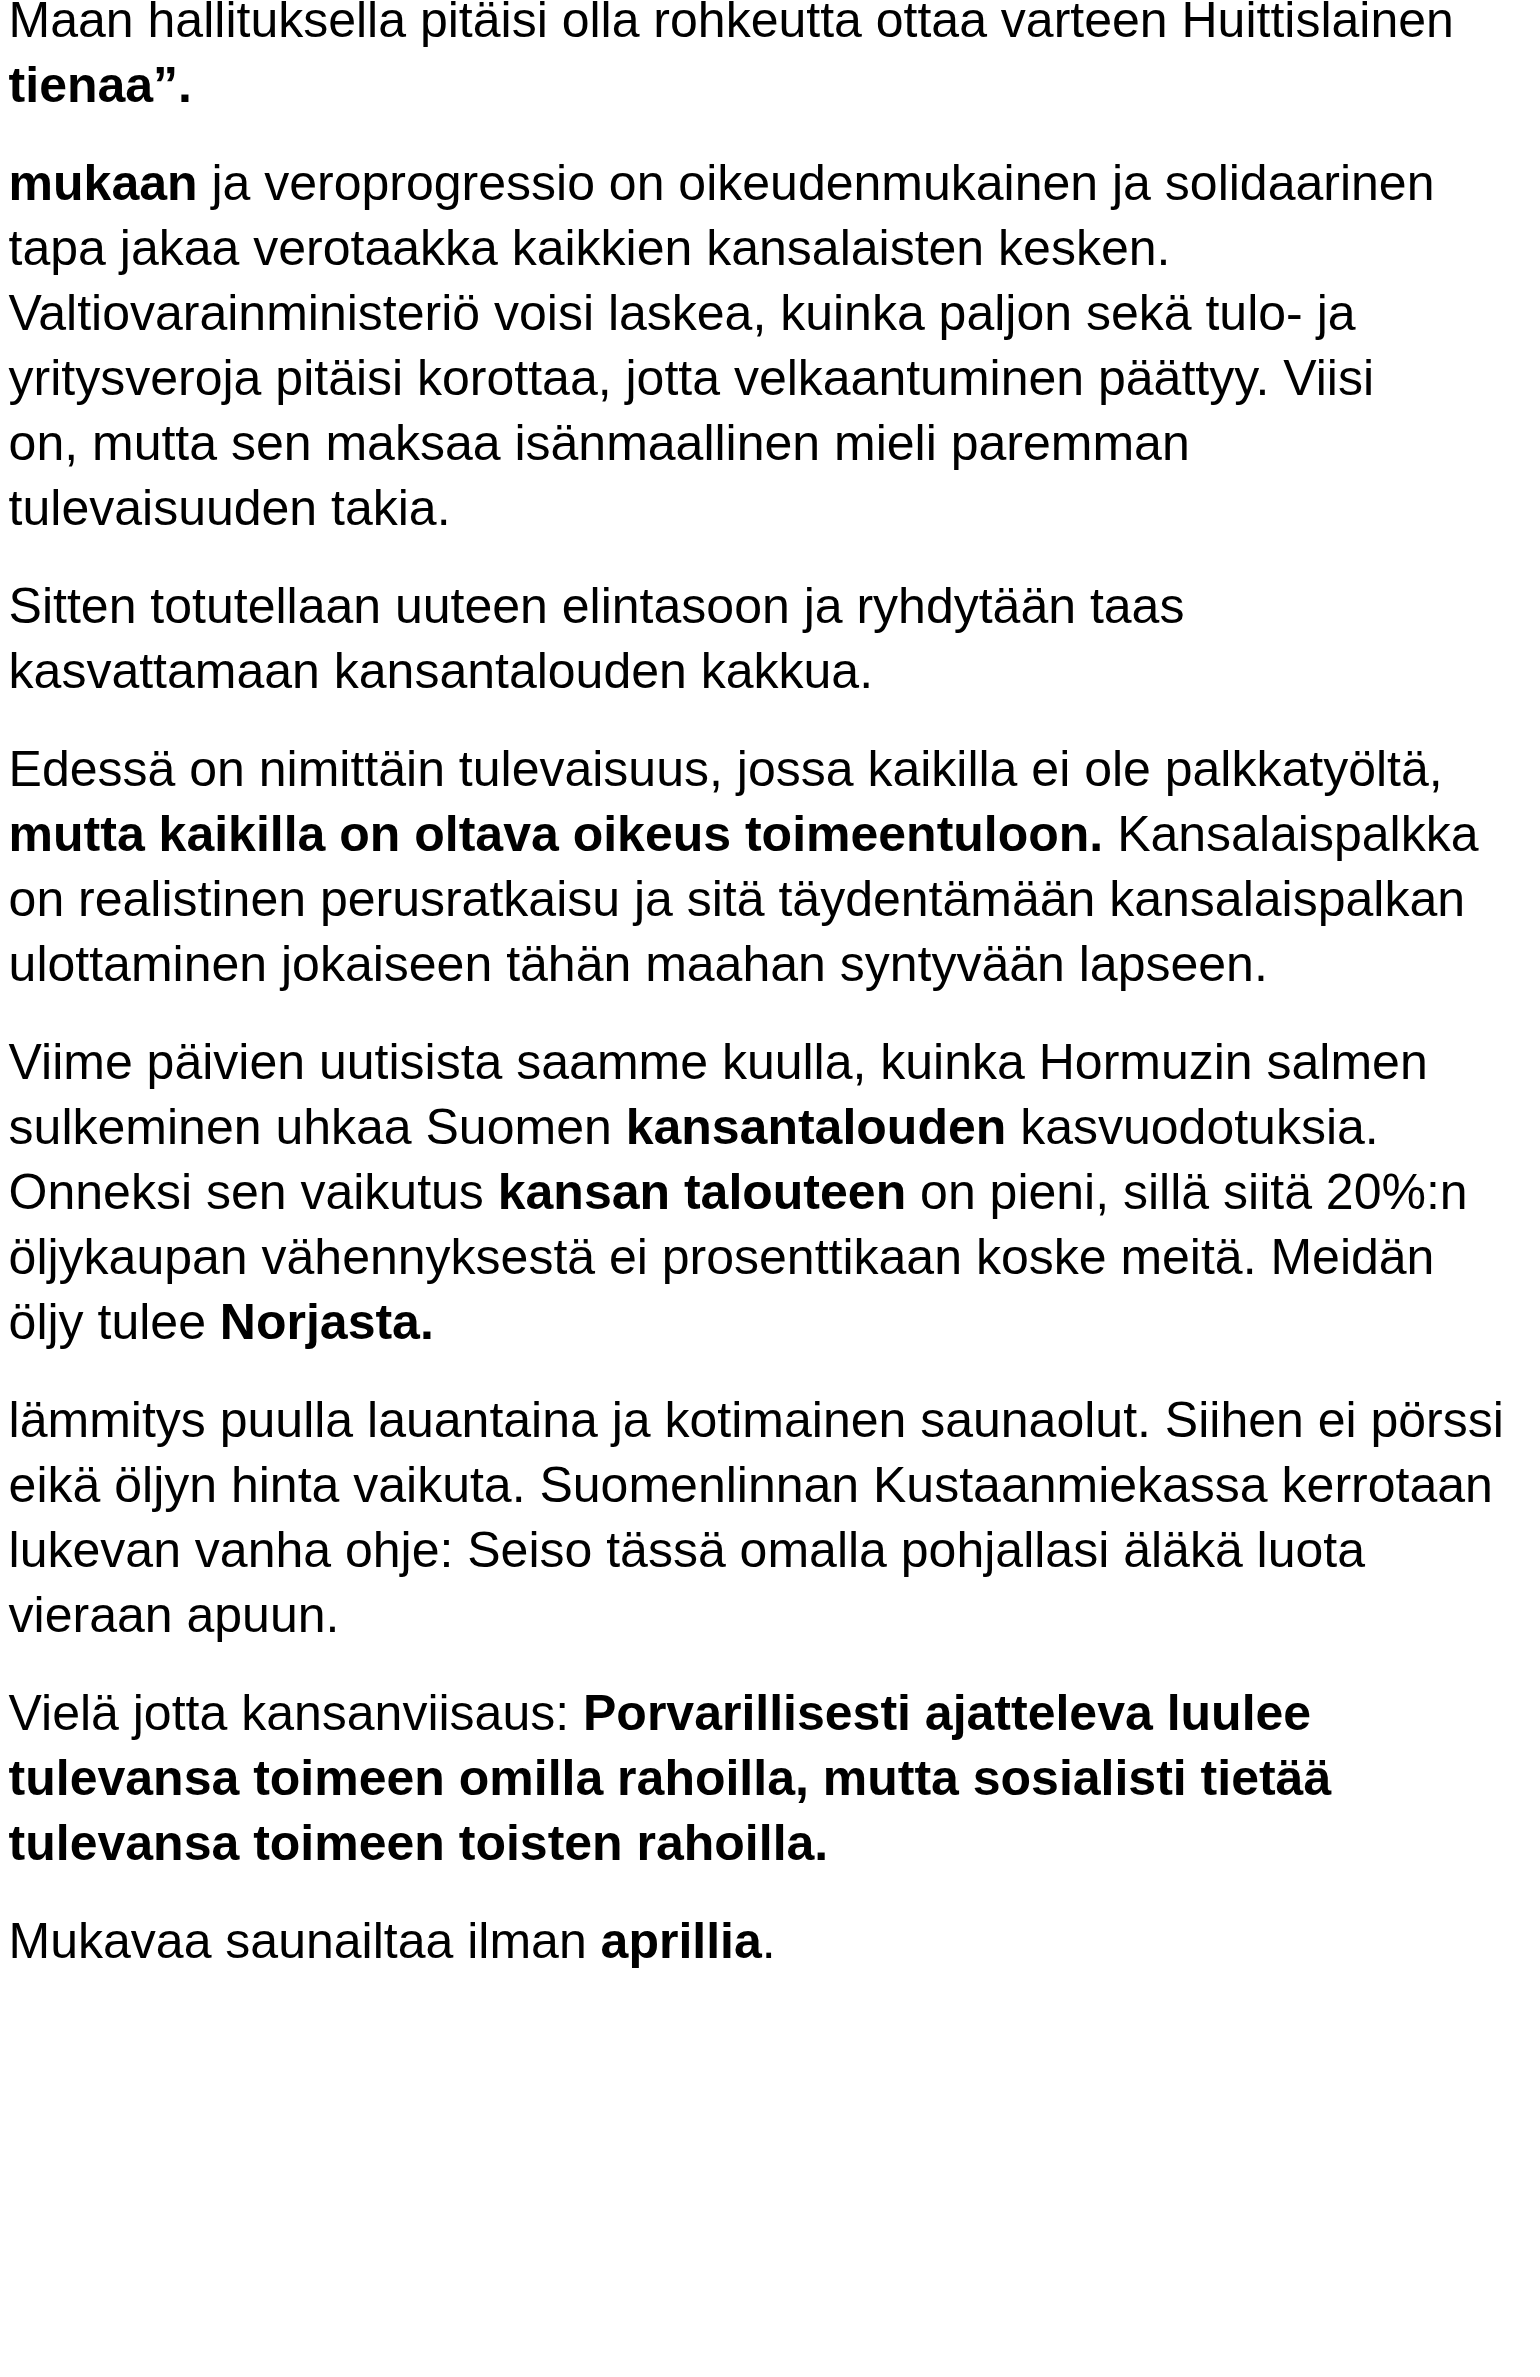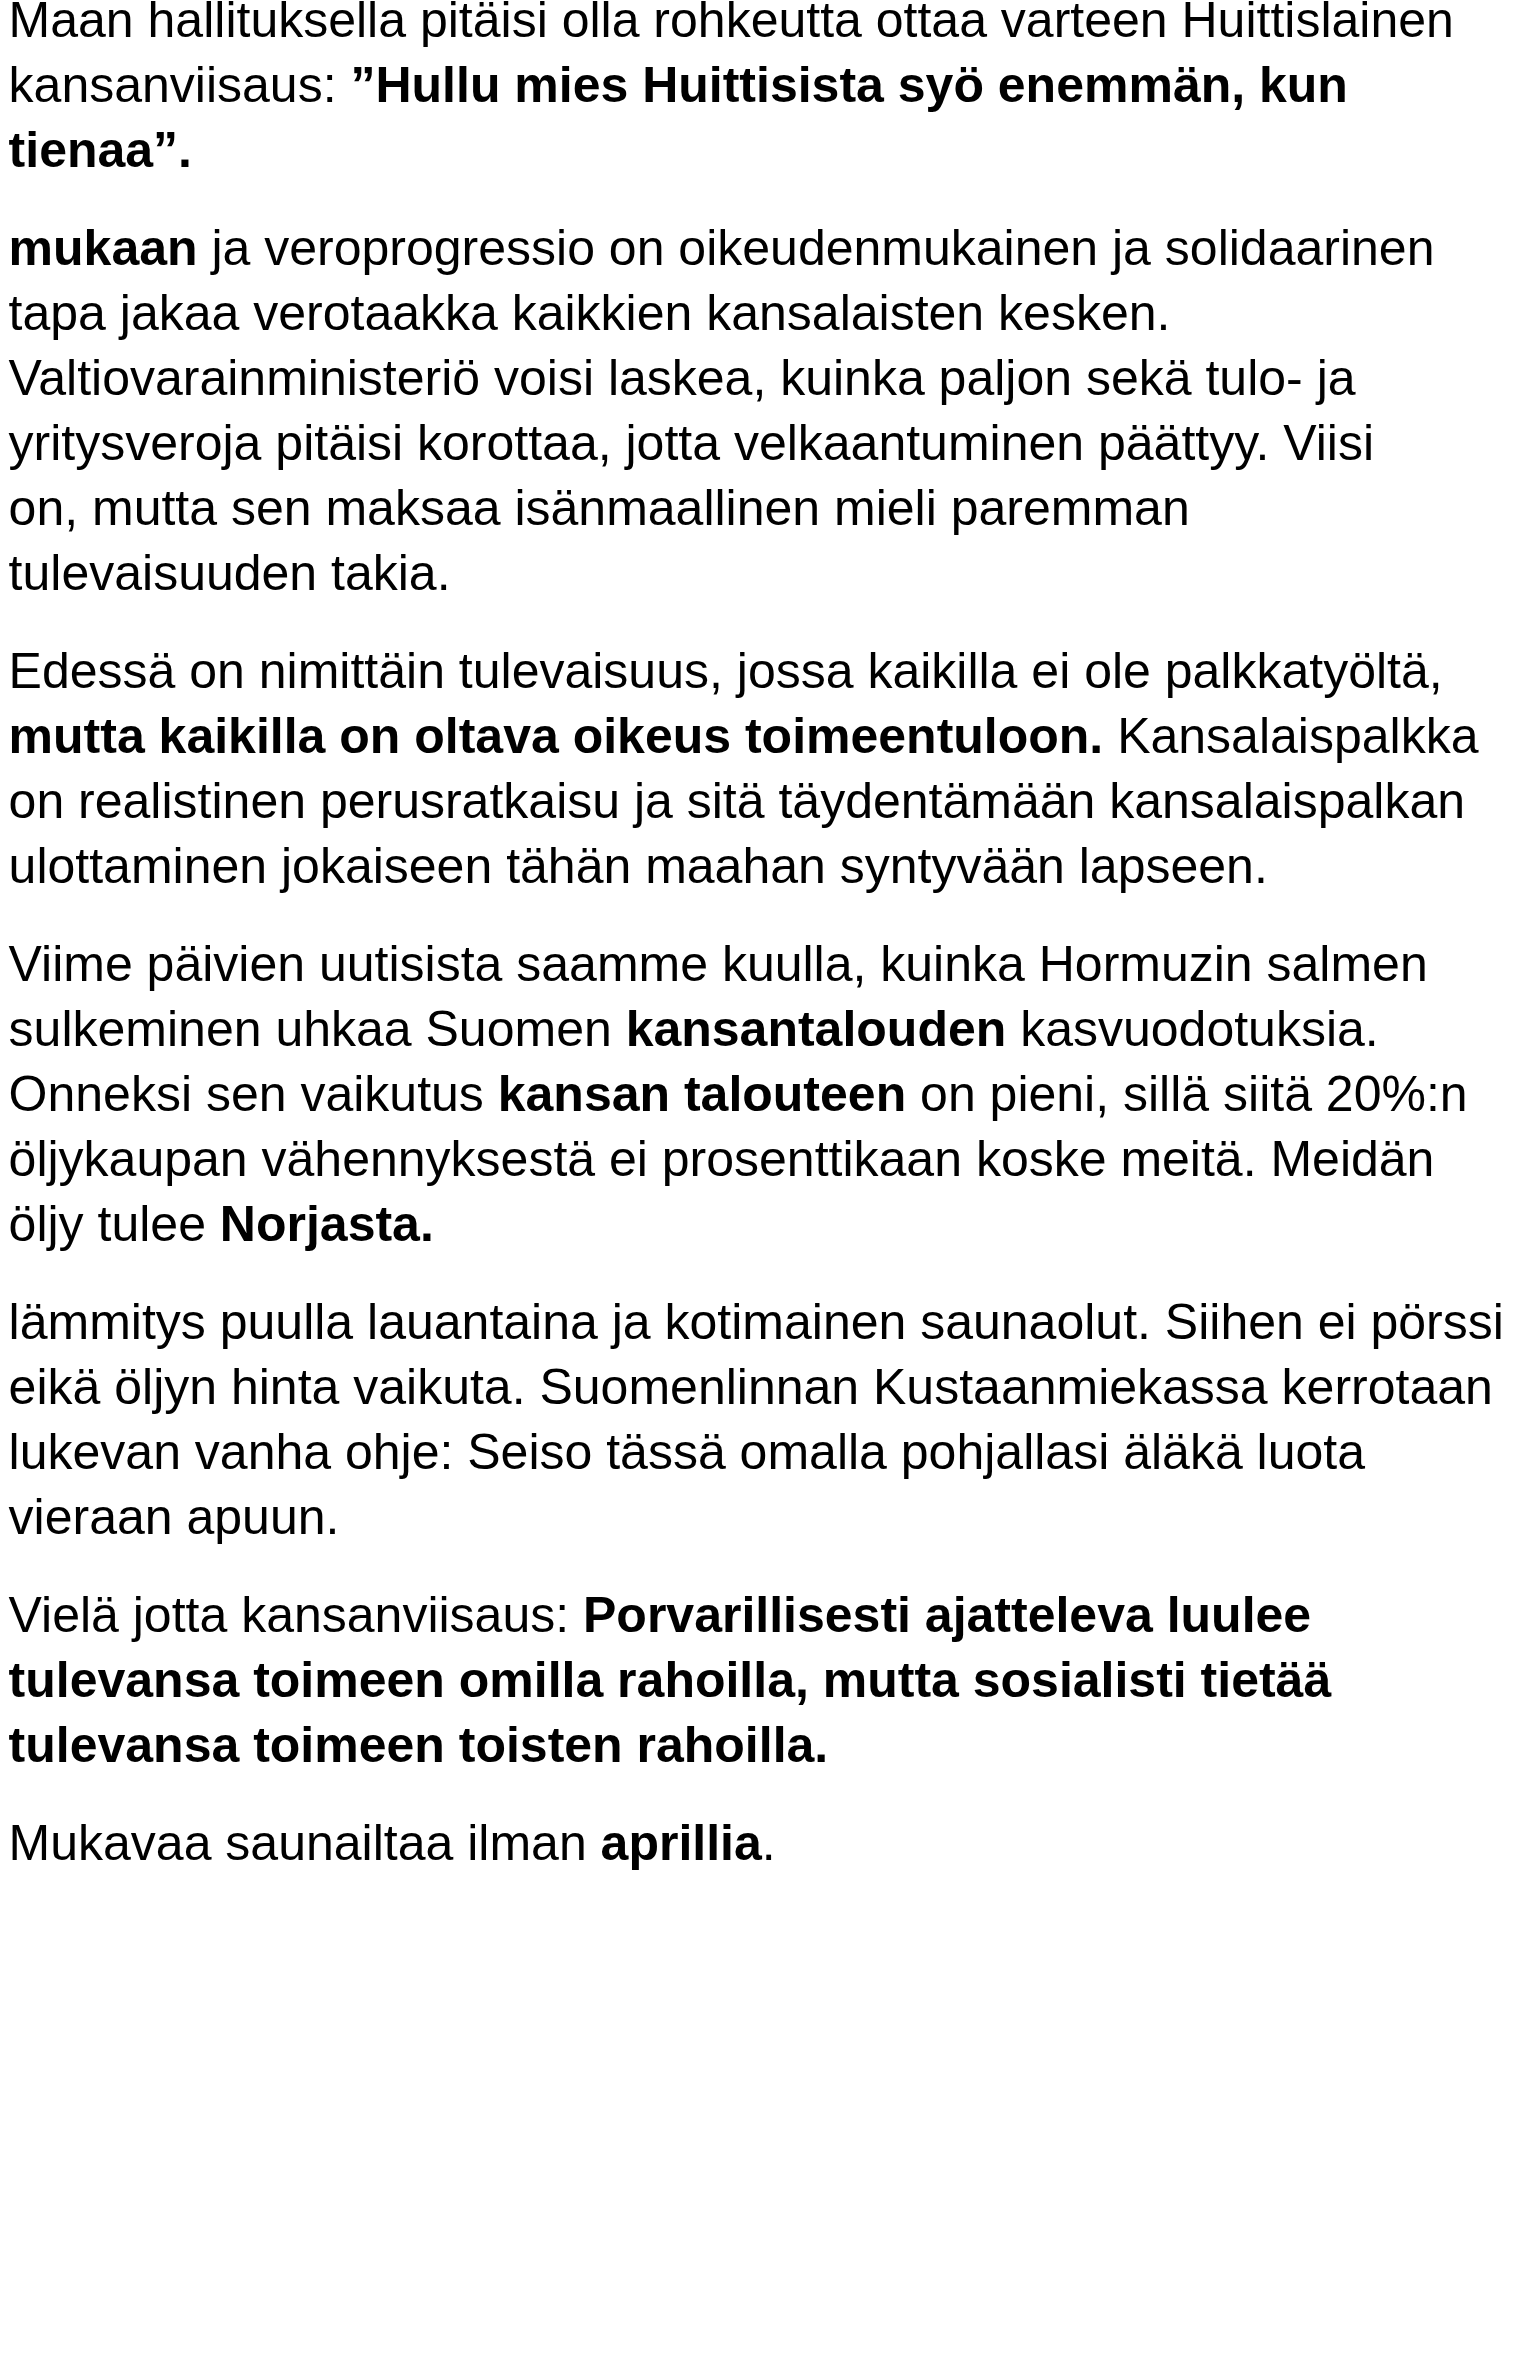--- a/index.html
+++ b/index.html
@@ -30,30 +30,33 @@
   }
   .run { font-weight: normal; }
   .run.bold { font-weight: bold; }
 </style>
 </head>
 <body>
 
 <div class="doc">
     <div class="para">
       <div class="line"><span class="run">Maan hallituksella pitäisi olla rohkeutta ottaa varteen Huittislainen</span></div>
-      <div class="line"><span class="run">kansanviisaus: </span><span class="run bold">”Hullu mies Huittisista syö enemmän, kun</span></div>
       <div class="line"><span class="run bold">tienaa”.</span></div>
     </div>
     <div class="para">
       <div class="line"><span class="run bold">mukaan</span><span class="run"> ja veroprogressio on oikeudenmukainen ja solidaarinen</span></div>
       <div class="line"><span class="run">tapa jakaa verotaakka kaikkien kansalaisten kesken.</span></div>
       <div class="line"><span class="run">Valtiovarainministeriö voisi laskea, kuinka paljon sekä tulo- ja</span></div>
       <div class="line"><span class="run">yritysveroja pitäisi korottaa, jotta velkaantuminen päättyy. Viisi</span></div>
       <div class="line"><span class="run">on, mutta sen maksaa isänmaallinen mieli paremman</span></div>
       <div class="line"><span class="run">tulevaisuuden takia.</span></div>
+    </div>
+    <div class="para">
+      <div class="line"><span class="run">Sitten totutellaan uuteen elintasoon ja ryhdytään taas</span></div>
+      <div class="line"><span class="run">kasvattamaan kansantalouden kakkua.</span></div>
     </div>
     <div class="para">
       <div class="line"><span class="run">Edessä on nimittäin tulevaisuus, jossa kaikilla ei ole palkkatyöltä,</span></div>
       <div class="line"><span class="run bold">mutta kaikilla on oltava oikeus toimeentuloon.</span><span class="run"> Kansalaispalkka</span></div>
       <div class="line"><span class="run">on realistinen perusratkaisu ja sitä täydentämään kansalaispalkan</span></div>
       <div class="line"><span class="run">ulottaminen jokaiseen tähän maahan syntyvään lapseen.</span></div>
     </div>
     <div class="para">
       <div class="line"><span class="run">Viime päivien uutisista saamme kuulla, kuinka Hormuzin salmen</span></div>
       <div class="line"><span class="run">sulkeminen uhkaa Suomen </span><span class="run bold">kansantalouden</span><span class="run"> kasvuodotuksia.</span></div>

